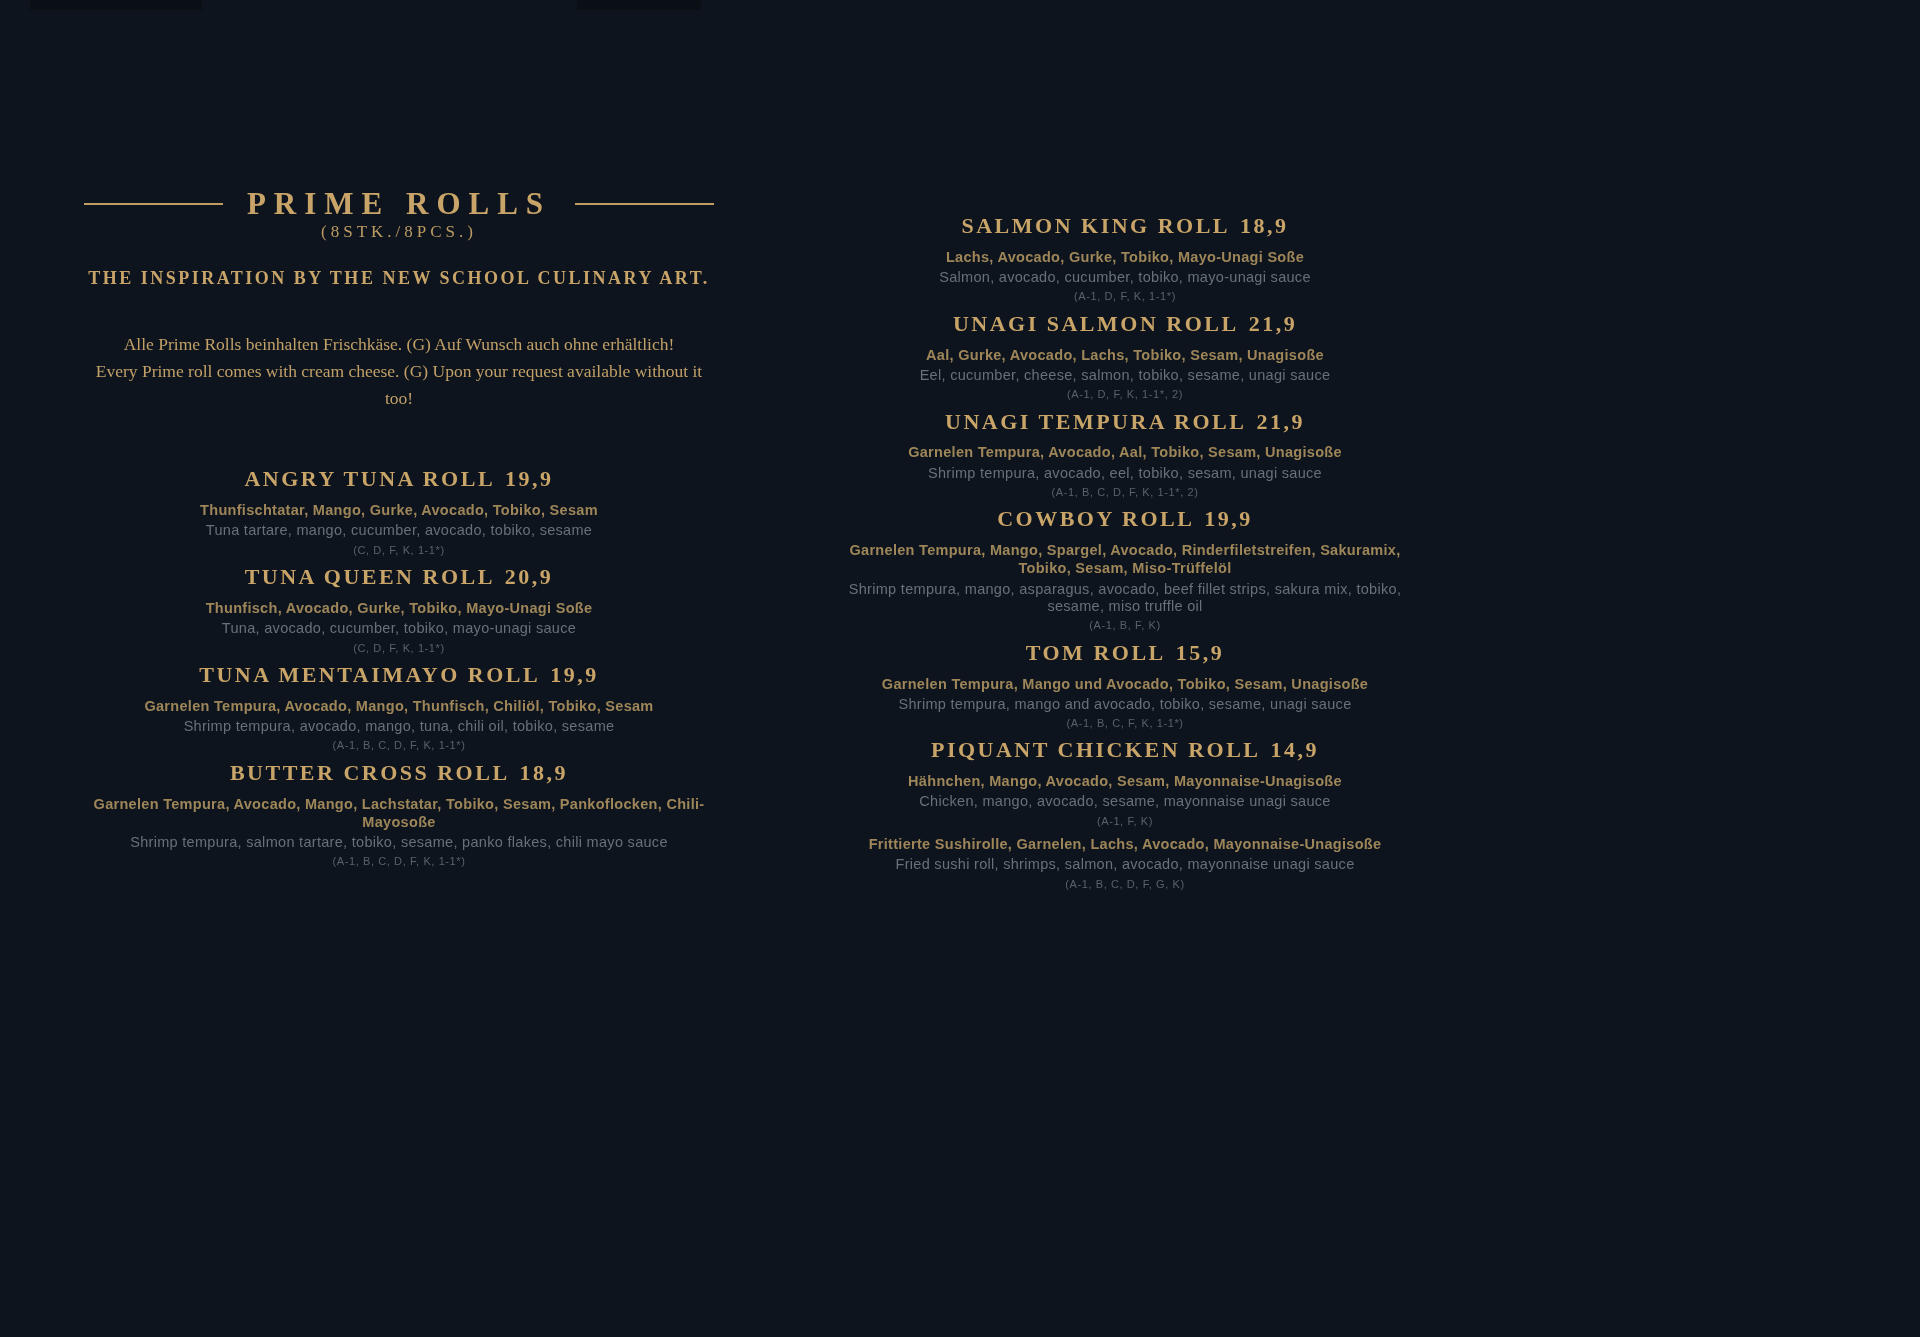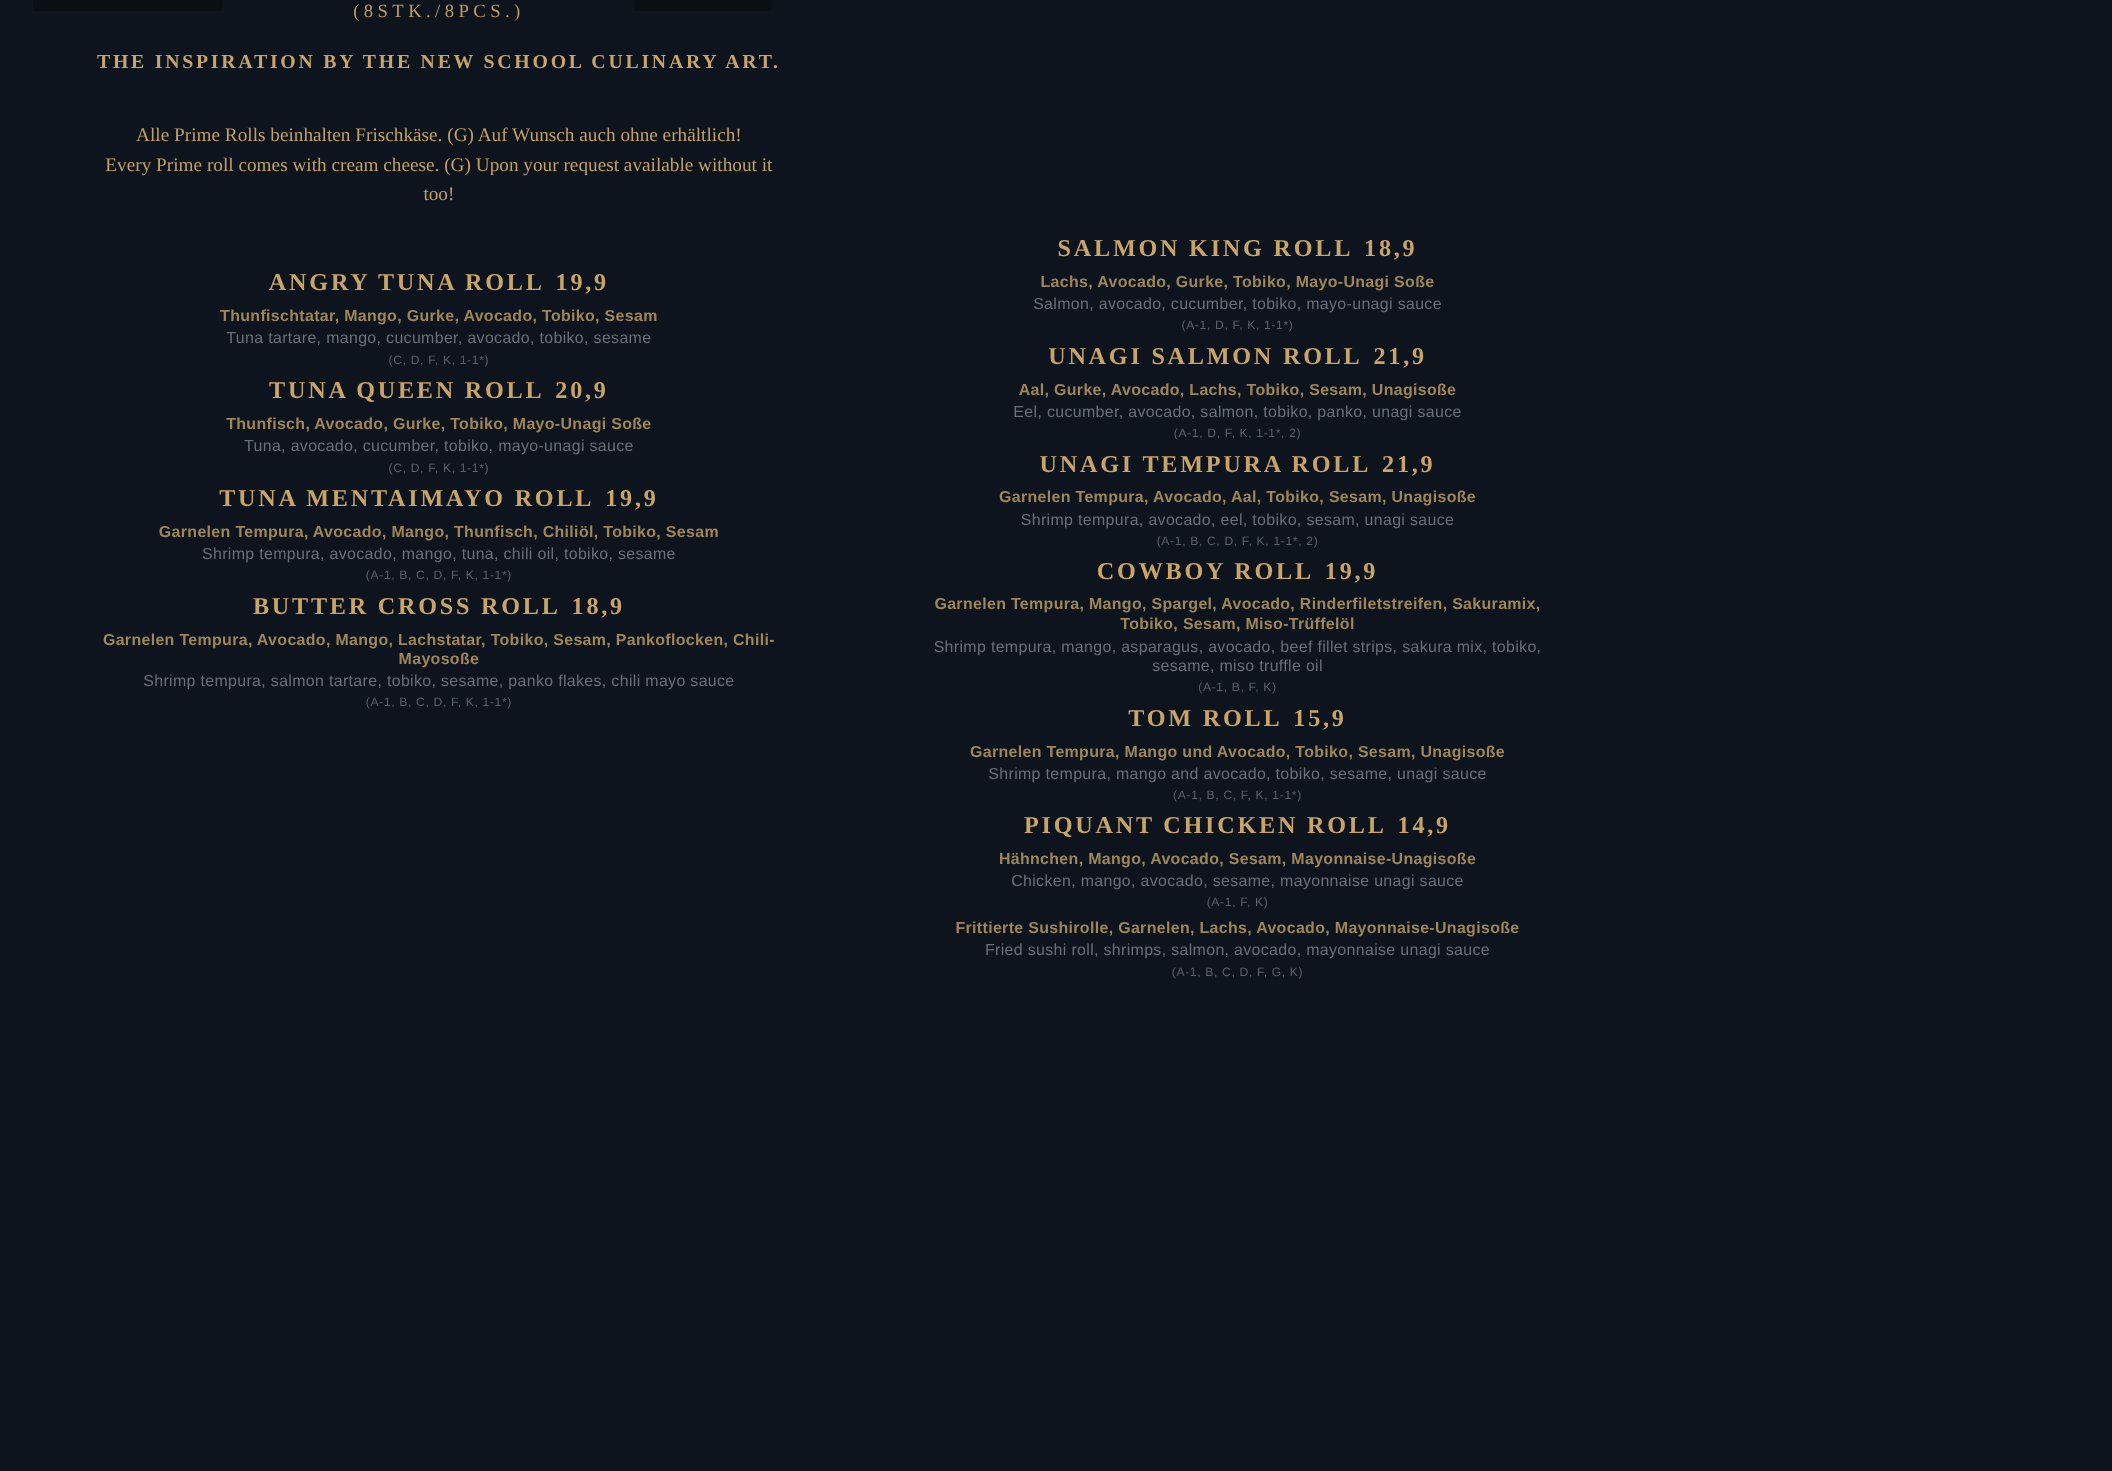--- a/index.html
+++ b/index.html
@@ -100,20 +100,25 @@
   }
 </style>
 </head>
 <body>
 
 <div class="page">
   <div class="artifact artifact-1"></div>
   <div class="artifact artifact-2"></div>
 
   <section class="col col-left">
+    <div class="title-row">
+      <span class="rule"></span>
+      <h1 class="section-title">PRIME ROLLS</h1>
+      <span class="rule"></span>
+    </div>
     <div class="portion">(8STK./8PCS.)</div>
     <div class="tagline">THE INSPIRATION BY THE NEW SCHOOL CULINARY ART.</div>
     <div class="notes">
       <div class="note-de">Alle Prime Rolls beinhalten Frischkäse. (G) Auf Wunsch auch ohne erhältlich!</div>
       <div class="note-en">Every Prime roll comes with cream cheese. (G) Upon your request available without it too!</div>
     </div>
     <div class="items" id="left-items">
         <div class="menu-item">
           <div class="item-title"><span>ANGRY TUNA ROLL</span><span class="item-price">19,9</span></div>
           <div class="item-desc-de">Thunfischtatar, Mango, Gurke, Avocado, Tobiko, Sesam</div>
@@ -145,21 +150,21 @@
     <div class="items" id="right-items">
         <div class="menu-item">
           <div class="item-title"><span>SALMON KING ROLL</span><span class="item-price">18,9</span></div>
           <div class="item-desc-de">Lachs, Avocado, Gurke, Tobiko, Mayo-Unagi Soße</div>
           <div class="item-desc-en">Salmon, avocado, cucumber, tobiko, mayo-unagi sauce</div>
           <div class="item-allergens">(A-1, D, F, K, 1-1*)</div>
         </div>
         <div class="menu-item">
           <div class="item-title"><span>UNAGI SALMON ROLL</span><span class="item-price">21,9</span></div>
           <div class="item-desc-de">Aal, Gurke, Avocado, Lachs, Tobiko, Sesam, Unagisoße</div>
-          <div class="item-desc-en">Eel, cucumber, avocado, salmon, tobiko, panko, unagi sauce</div>
+          <div class="item-desc-en">Eel, cucumber, cheese, salmon, tobiko, sesame, unagi sauce</div>
           <div class="item-allergens">(A-1, D, F, K, 1-1*, 2)</div>
         </div>
         <div class="menu-item">
           <div class="item-title"><span>UNAGI TEMPURA ROLL</span><span class="item-price">21,9</span></div>
           <div class="item-desc-de">Garnelen Tempura, Avocado, Aal, Tobiko, Sesam, Unagisoße</div>
           <div class="item-desc-en">Shrimp tempura, avocado, eel, tobiko, sesam, unagi sauce</div>
           <div class="item-allergens">(A-1, B, C, D, F, K, 1-1*, 2)</div>
         </div>
         <div class="menu-item">
           <div class="item-title"><span>COWBOY ROLL</span><span class="item-price">19,9</span></div>

